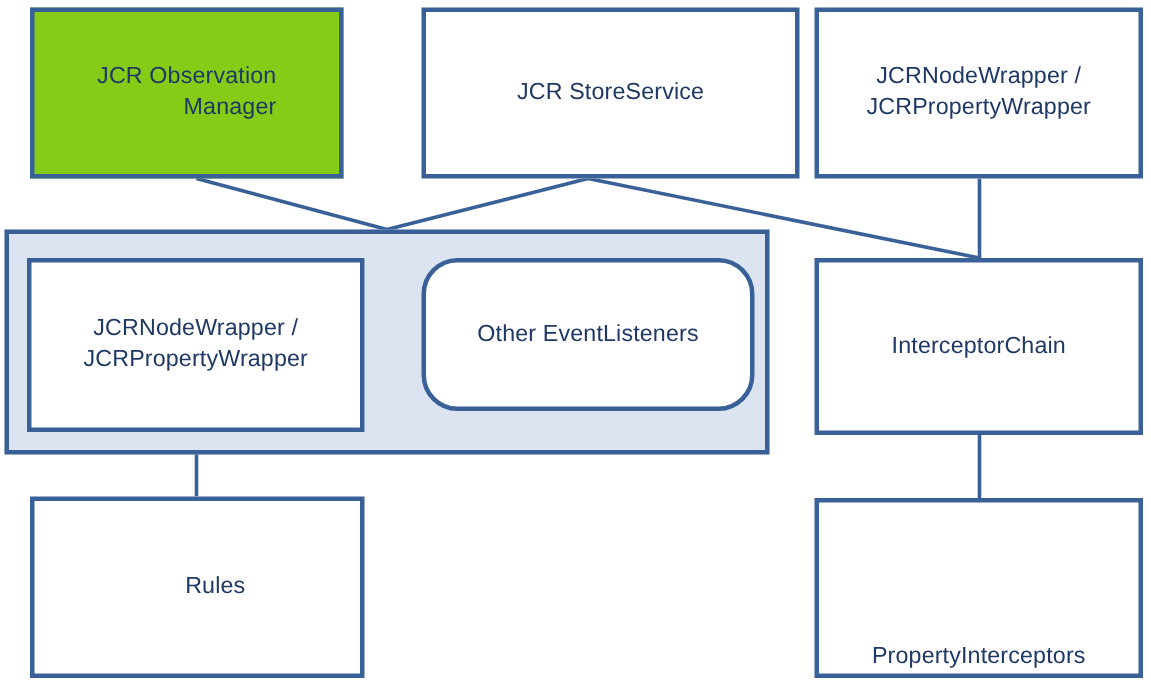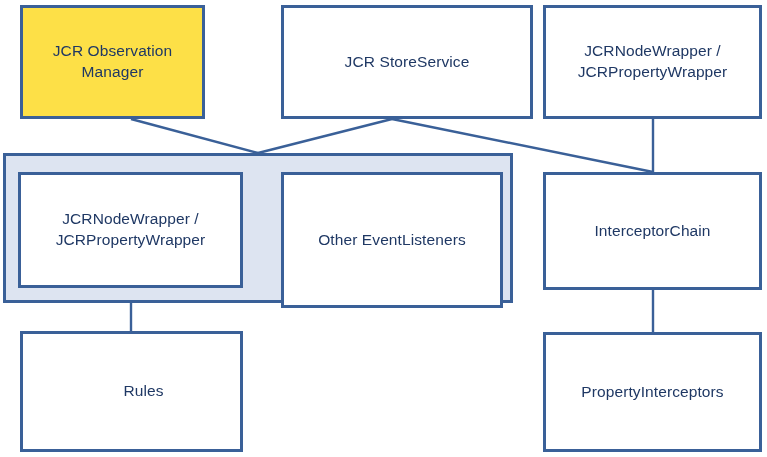--- a/index.html
+++ b/index.html
@@ -64,48 +64,48 @@
         <line x1="392" y1="119" x2="258" y2="153" stroke="#3A6098" stroke-width="2.4"></line>
         <line x1="392" y1="119" x2="653" y2="172" stroke="#3A6098" stroke-width="2.4"></line>
         <line x1="653" y1="119" x2="653" y2="172" stroke="#3A6098" stroke-width="2.4"></line>
         <line x1="131" y1="288" x2="131" y2="331" stroke="#3A6098" stroke-width="2.4"></line>
         <line x1="653" y1="290" x2="653" y2="332" stroke="#3A6098" stroke-width="2.4"></line>
       </g>
   </svg>
 
   <div id="group-container" style="left: 3px; top: 153px; width: 510px; height: 150px; background: rgb(221, 228, 241); border-color: rgb(58, 96, 152);"></div>
 
-  <div class="node-box" id="node-0" style="left: 20px; top: 5px; width: 185px; height: 114px; border-color: rgb(58, 96, 152); background: #fde047; color: rgb(31, 56, 100);">
+  <div class="node-box" id="node-0" style="left: 20px; top: 5px; width: 209px; height: 114px; border-color: rgb(58, 96, 152); background: #84cc16; color: rgb(31, 56, 100); text-align: right;">
     <span class="node-label">JCR Observation
 Manager</span>
   </div>
 
   <div class="node-box" id="node-1" style="left: 281px; top: 5px; width: 252px; height: 114px; border-color: rgb(58, 96, 152); background: rgb(255, 255, 255); color: rgb(31, 56, 100);">
     <span class="node-label">JCR StoreService</span>
   </div>
 
   <div class="node-box" id="node-2" style="left: 543px; top: 5px; width: 219px; height: 114px; border-color: rgb(58, 96, 152); background: rgb(255, 255, 255); color: rgb(31, 56, 100);">
     <span class="node-label">JCRNodeWrapper /
 JCRPropertyWrapper</span>
   </div>
 
   <div class="node-box" id="node-3" style="left: 18px; top: 172px; width: 225px; height: 116px; border-color: rgb(58, 96, 152); background: rgb(255, 255, 255); color: rgb(31, 56, 100);">
     <span class="node-label">JCRNodeWrapper /
 JCRPropertyWrapper</span>
   </div>
 
-  <div class="node-box" id="node-4" style="left: 281px; top: 172px; width: 222px; height: 136px; border-color: rgb(58, 96, 152); background: rgb(255, 255, 255); color: rgb(31, 56, 100);">
+  <div class="node-box" id="node-4" style="left: 281px; top: 172px; width: 222px; height: 102px; border-color: rgb(58, 96, 152); background: rgb(255, 255, 255); color: rgb(31, 56, 100); border-radius: 24px;">
     <span class="node-label">Other EventListeners</span>
   </div>
 
   <div class="node-box" id="node-5" style="left: 543px; top: 172px; width: 219px; height: 118px; border-color: rgb(58, 96, 152); background: rgb(255, 255, 255); color: rgb(31, 56, 100); align-items: center;">
     <span class="node-label">InterceptorChain</span>
   </div>
 
   <div class="node-box" id="node-6" style="left: 20px; top: 331px; width: 223px; height: 121px; border-color: rgb(58, 96, 152); background: rgb(255, 255, 255); color: rgb(31, 56, 100); padding-left: 24px;">
     <span class="node-label">Rules</span>
   </div>
 
-  <div class="node-box" id="node-7" style="left: 543px; top: 332px; width: 219px; height: 120px; border-color: rgb(58, 96, 152); background: rgb(255, 255, 255); color: rgb(31, 56, 100);">
+  <div class="node-box" id="node-7" style="left: 543px; top: 332px; width: 219px; height: 120px; border-color: rgb(58, 96, 152); background: rgb(255, 255, 255); color: rgb(31, 56, 100); align-items: flex-end;">
     <span class="node-label">PropertyInterceptors</span>
   </div>
 
 </div>
 
 </body></html>

